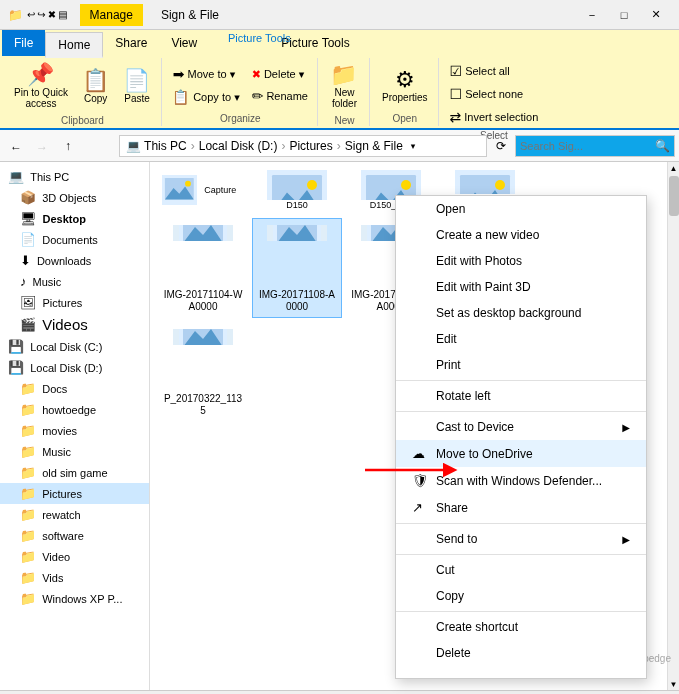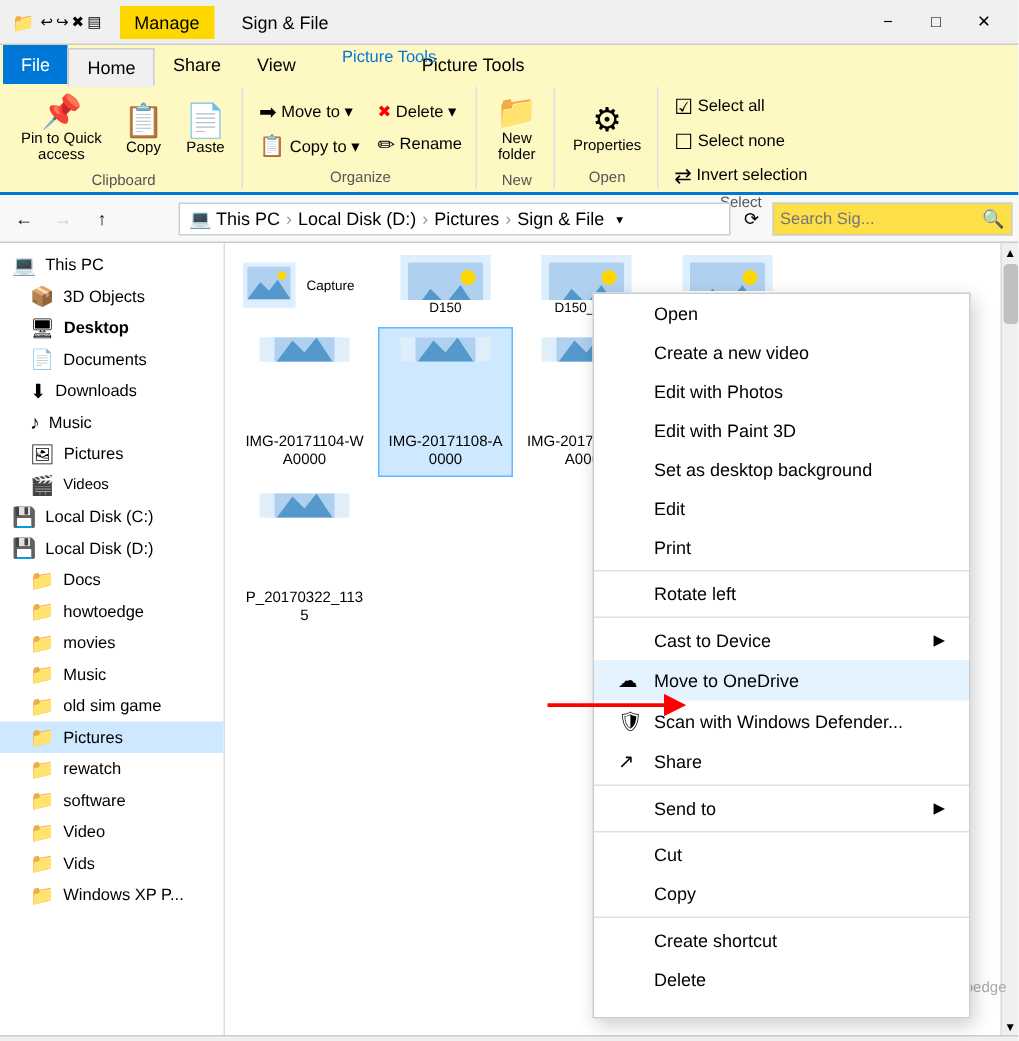--- a/index.html
+++ b/index.html
@@ -196,21 +196,21 @@
       white-space: nowrap;
     }
     .path-sep { color: #999; }
     .search-box {
       height: 22px;
       width: 160px;
       border: 1px solid #ccc;
       display: flex;
       align-items: center;
       padding: 0 4px;
-      background: #fde047;
+      background: #0ea5e9;
     }
     .search-box input {
       border: none;
       outline: none;
       background: transparent;
       font-size: 11px;
       flex: 1;
     }
 
     
@@ -550,21 +550,21 @@
       <div class="sidebar-item" style="padding-left: 20px;">
         <span style="font-size:13px;">♪</span>
         <span style="font-size:11px;overflow:hidden;text-overflow:ellipsis;">Music</span>
       </div>
       <div class="sidebar-item" style="padding-left: 20px;">
         <span style="font-size:13px;">🖼</span>
         <span style="font-size:11px;overflow:hidden;text-overflow:ellipsis;">Pictures</span>
       </div>
       <div class="sidebar-item" style="padding-left: 20px;">
         <span style="font-size:13px;">🎬</span>
-        <span style="font-size:10px;overflow:hidden;text-overflow:ellipsis;">Videos</span>
+        <span style="font-size:15px;overflow:hidden;text-overflow:ellipsis;">Videos</span>
       </div>
       <div class="sidebar-item" style="padding-left: 8px;">
         <span style="font-size:13px;">💾</span>
         <span style="font-size:11px;overflow:hidden;text-overflow:ellipsis;">Local Disk (C:)</span>
       </div>
       <div class="sidebar-item" style="padding-left: 8px;">
         <span style="font-size:13px;">💾</span>
         <span style="font-size:11px;overflow:hidden;text-overflow:ellipsis;">Local Disk (D:)</span>
       </div>
       <div class="sidebar-item" style="padding-left: 20px;">

